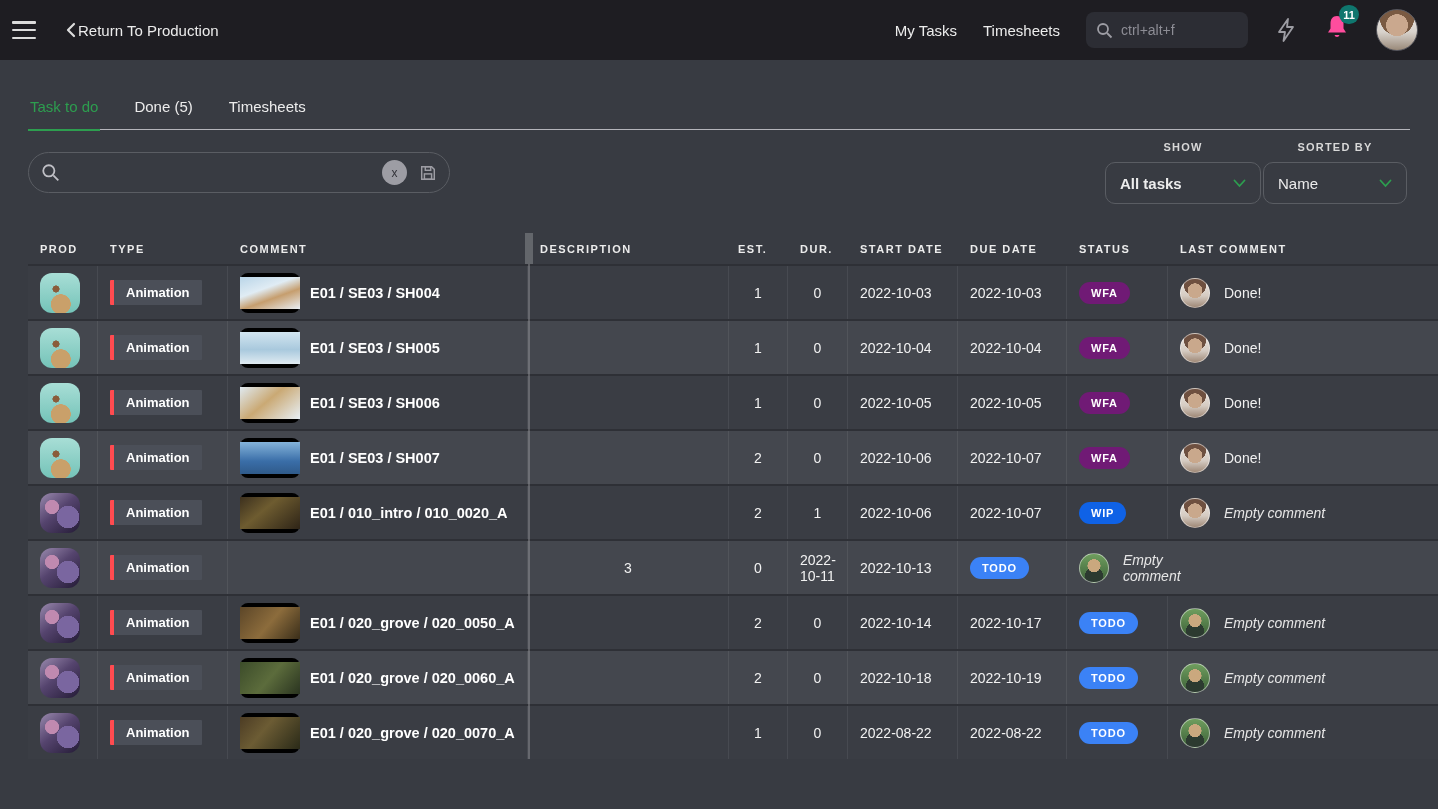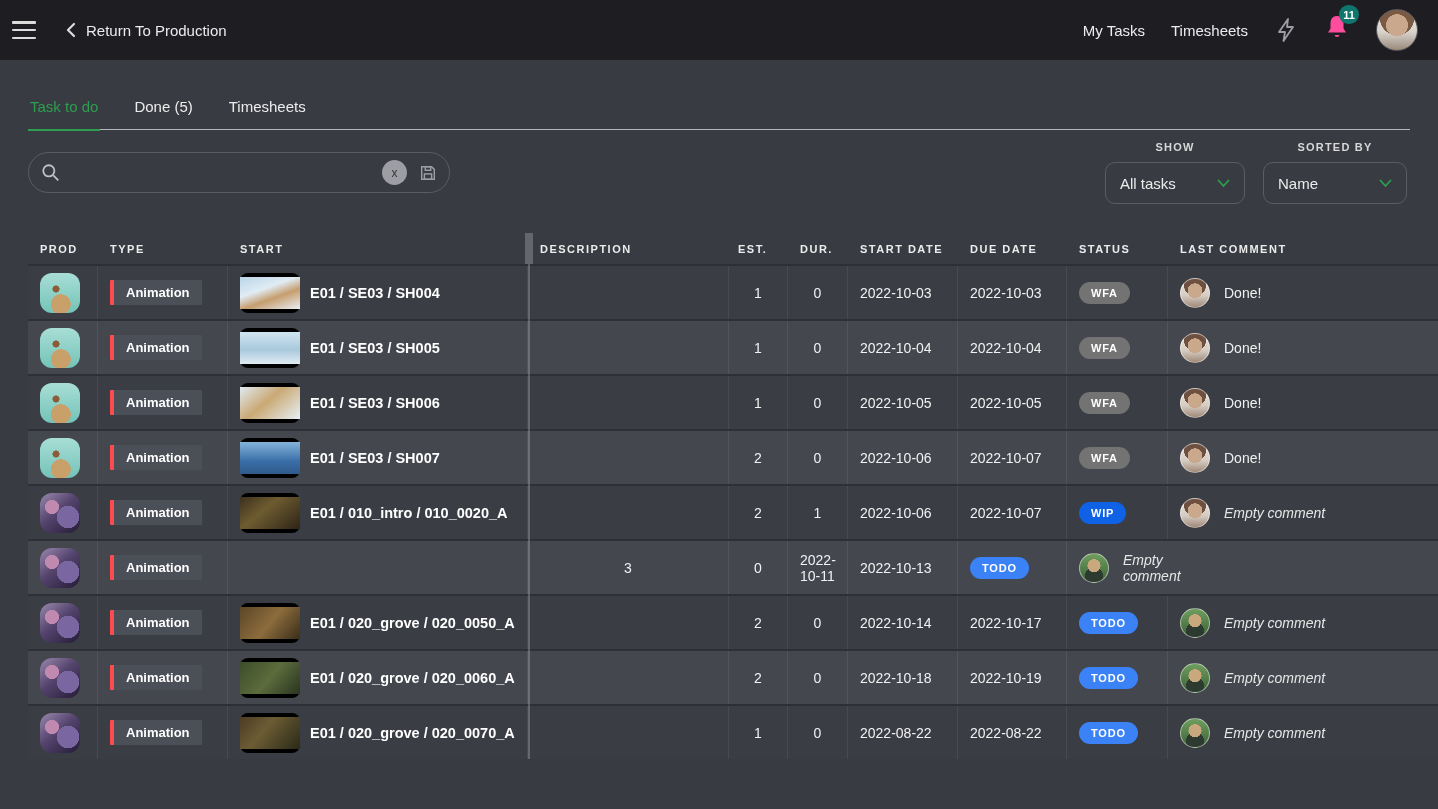--- a/index.html
+++ b/index.html
@@ -10,21 +10,21 @@
     color:#ececec;
     position:relative;
   }
   
   .topbar {
     position:absolute; top:0; left:0; width:1438px; height:60px;
     background:#1e1d22; display:flex; align-items:center;
   }
   .hamburger { width:24px; height:18px; margin-left:12px; display:flex; flex-direction:column; justify-content:space-between; cursor:pointer; }
   .hamburger span { display:block; height:2.5px; background:#dcdcdc; border-radius:1px; }
-  .back-link { display:flex; align-items:center; gap:8px; margin-left:28px; cursor:pointer; }
+  .back-link { display:flex; align-items:center; margin-left:28px; cursor:pointer; }
   .back-link svg { stroke:#dcdcdc; }
   .back-label { font-size:15px; color:#ececec; }
   .topbar-right { margin-left:auto; display:flex; align-items:center; gap:26px; padding-right:20px; }
   .nav-link { font-size:15px; color:#ececec; cursor:pointer; text-decoration:none; }
   .global-search {
     width:162px; height:36px; background:#2c2d34; border-radius:8px;
     display:flex; align-items:center; padding:0 10px; gap:8px;
   }
   .global-search svg { flex:0 0 auto; }
   .global-search input {
@@ -64,21 +64,21 @@
   }
   .save-btn { background:none; border:none; cursor:pointer; display:flex; margin-left:4px; }
   .dd-group { position:absolute; top:141px; }
   .dd-group.show-group { left:1105px; }
   .dd-group.sort-group { left:1263px; }
   .dd-label { font-size:11px; font-weight:bold; letter-spacing:1.2px; color:#d8d8d8; margin-bottom:9px;text-align:center; }
   .dropdown {
     height:42px; border:1px solid #5a5d63; border-radius:10px; background:transparent;
     display:flex; align-items:center; justify-content:space-between; padding:0 14px; cursor:pointer;
   }
-  .show-group .dropdown { width:140px; }
+  .show-group .dropdown { width:156px;font-weight:bold; }
   .sort-group .dropdown { width:144px; }
   .dd-value { font-size:15px; color:#ececec; }
   
   .task-table { position:absolute; top:233px; left:28px; width:1410px; }
   .thead, .trow {
     display:grid;
     grid-template-columns:70px 130px 300px 201px 59px 60px 110px 109px 101px 1fr;
   }
   .thead { height:31px; align-items:center; }
   .th {
@@ -118,21 +118,21 @@
   .thumb-010 i   { background:linear-gradient(140deg,#3c301e 0%,#6e5c30 40%,#2e2417 100%); }
   .thumb-020a i  { background:linear-gradient(130deg,#4a3a28 0%,#8c6c4c 35%,#d9a97b 55%,#3a4a38 100%); }
   .thumb-020b i  { background:linear-gradient(130deg,#5c4628 0%,#8c6c3c 50%,#3a2e1a 100%); }
   .thumb-020c i  { background:linear-gradient(130deg,#3c4c2a 0%,#5c6c3c 50%,#2a3420 100%); }
   .thumb-020d i  { background:linear-gradient(130deg,#4c3c24 0%,#6c5c34 40%,#2a2a18 100%); }
   .entity-name { font-size:14.5px; font-weight:bold; color:#fff; margin-left:10px; white-space:nowrap; }
   .status-badge {
     color:#fff; font-size:11px; font-weight:bold; letter-spacing:0.8px;
     padding:5px 12px; border-radius:12px;
   }
-  .st-wfa { background:#737373; }
+  .st-wfa { background:#701a75; }
   .st-wip { background:#0f62e6; }
   .st-todo { background:#3b82f6; }
   .commenter-avatar { width:30px; height:30px; border-radius:50%; flex:0 0 auto; border:1px solid rgba(255,255,255,0.5); }
   .av-woman {
     background:
       radial-gradient(circle at 50% 42%, #c9a88c 0 34%, transparent 35%),
       radial-gradient(circle at 50% 22%, #6e5040 0 42%, transparent 43%),
       linear-gradient(180deg,#efe9e4 0%,#d5cbc2 60%,#a08a78 100%);
   }
   .av-man {
@@ -168,20 +168,27 @@
     </div>
   <div class="back-link">
     <svg width="14" height="16" viewBox="0 0 14 16" fill="none" stroke-width="2.2" stroke-linecap="round" stroke-linejoin="round">
         <polyline points="10,2 4,8 10,14"></polyline>
       </svg>
     <span class="back-label">Return To Production</span>
   </div>
   <div class="topbar-right">
     <a class="nav-link">My Tasks</a>
     <a class="nav-link">Timesheets</a>
+    <div class="global-search">
+      <svg width="17" height="17" viewBox="0 0 17 17" fill="none" stroke="#9d9da4" stroke-width="1.8">
+          <circle cx="7" cy="7" r="5"></circle>
+          <line x1="11" y1="11" x2="15.5" y2="15.5"></line>
+        </svg>
+      <input placeholder="ctrl+alt+f" style="">
+    </div>
     <button class="icon-btn">
       <svg width="24" height="26" viewBox="0 0 24 26" fill="none" stroke="#9d9da4" stroke-width="1.8" stroke-linejoin="round">
           <path d="M14 2 L5 15 h6 l-1.5 9 L19 10 h-6 z"></path>
         </svg>
     </button>
     <div class="bell-wrap">
       <svg width="26" height="28" viewBox="0 0 26 28" fill="#ff4d9e">
           <path d="M13 2 C8.5 2 6.5 5.5 6.5 9.5 v5 l-2.5 4 h18 l-2.5-4 v-5 C19.5 5.5 17.5 2 13 2 z"></path>
           <path d="M10.5 21 a2.6 2.6 0 0 0 5 0 z"></path>
         </svg>
@@ -229,21 +236,21 @@
     <svg width="13" height="9" viewBox="0 0 13 9" fill="none" stroke="#2d9e4f" stroke-width="1.8" stroke-linecap="round">
         <polyline points="1.5,1.5 6.5,7 11.5,1.5"></polyline>
       </svg>
   </div>
 </div>
 
 <div class="task-table">
   <div class="thead">
     <div class="th">PROD</div>
     <div class="th">TYPE</div>
-    <div class="th">START</div>
+    <div class="th">COMMENT</div>
     <div class="th">DESCRIPTION</div>
     <div class="th c-est">EST.</div>
     <div class="th">DUR.</div>
     <div class="th">START DATE</div>
     <div class="th">DUE DATE</div>
     <div class="th">STATUS</div>
     <div class="th">LAST COMMENT</div>
   </div>
   <div class="table-wrap">
     <div class="tbody" id="table-body">

